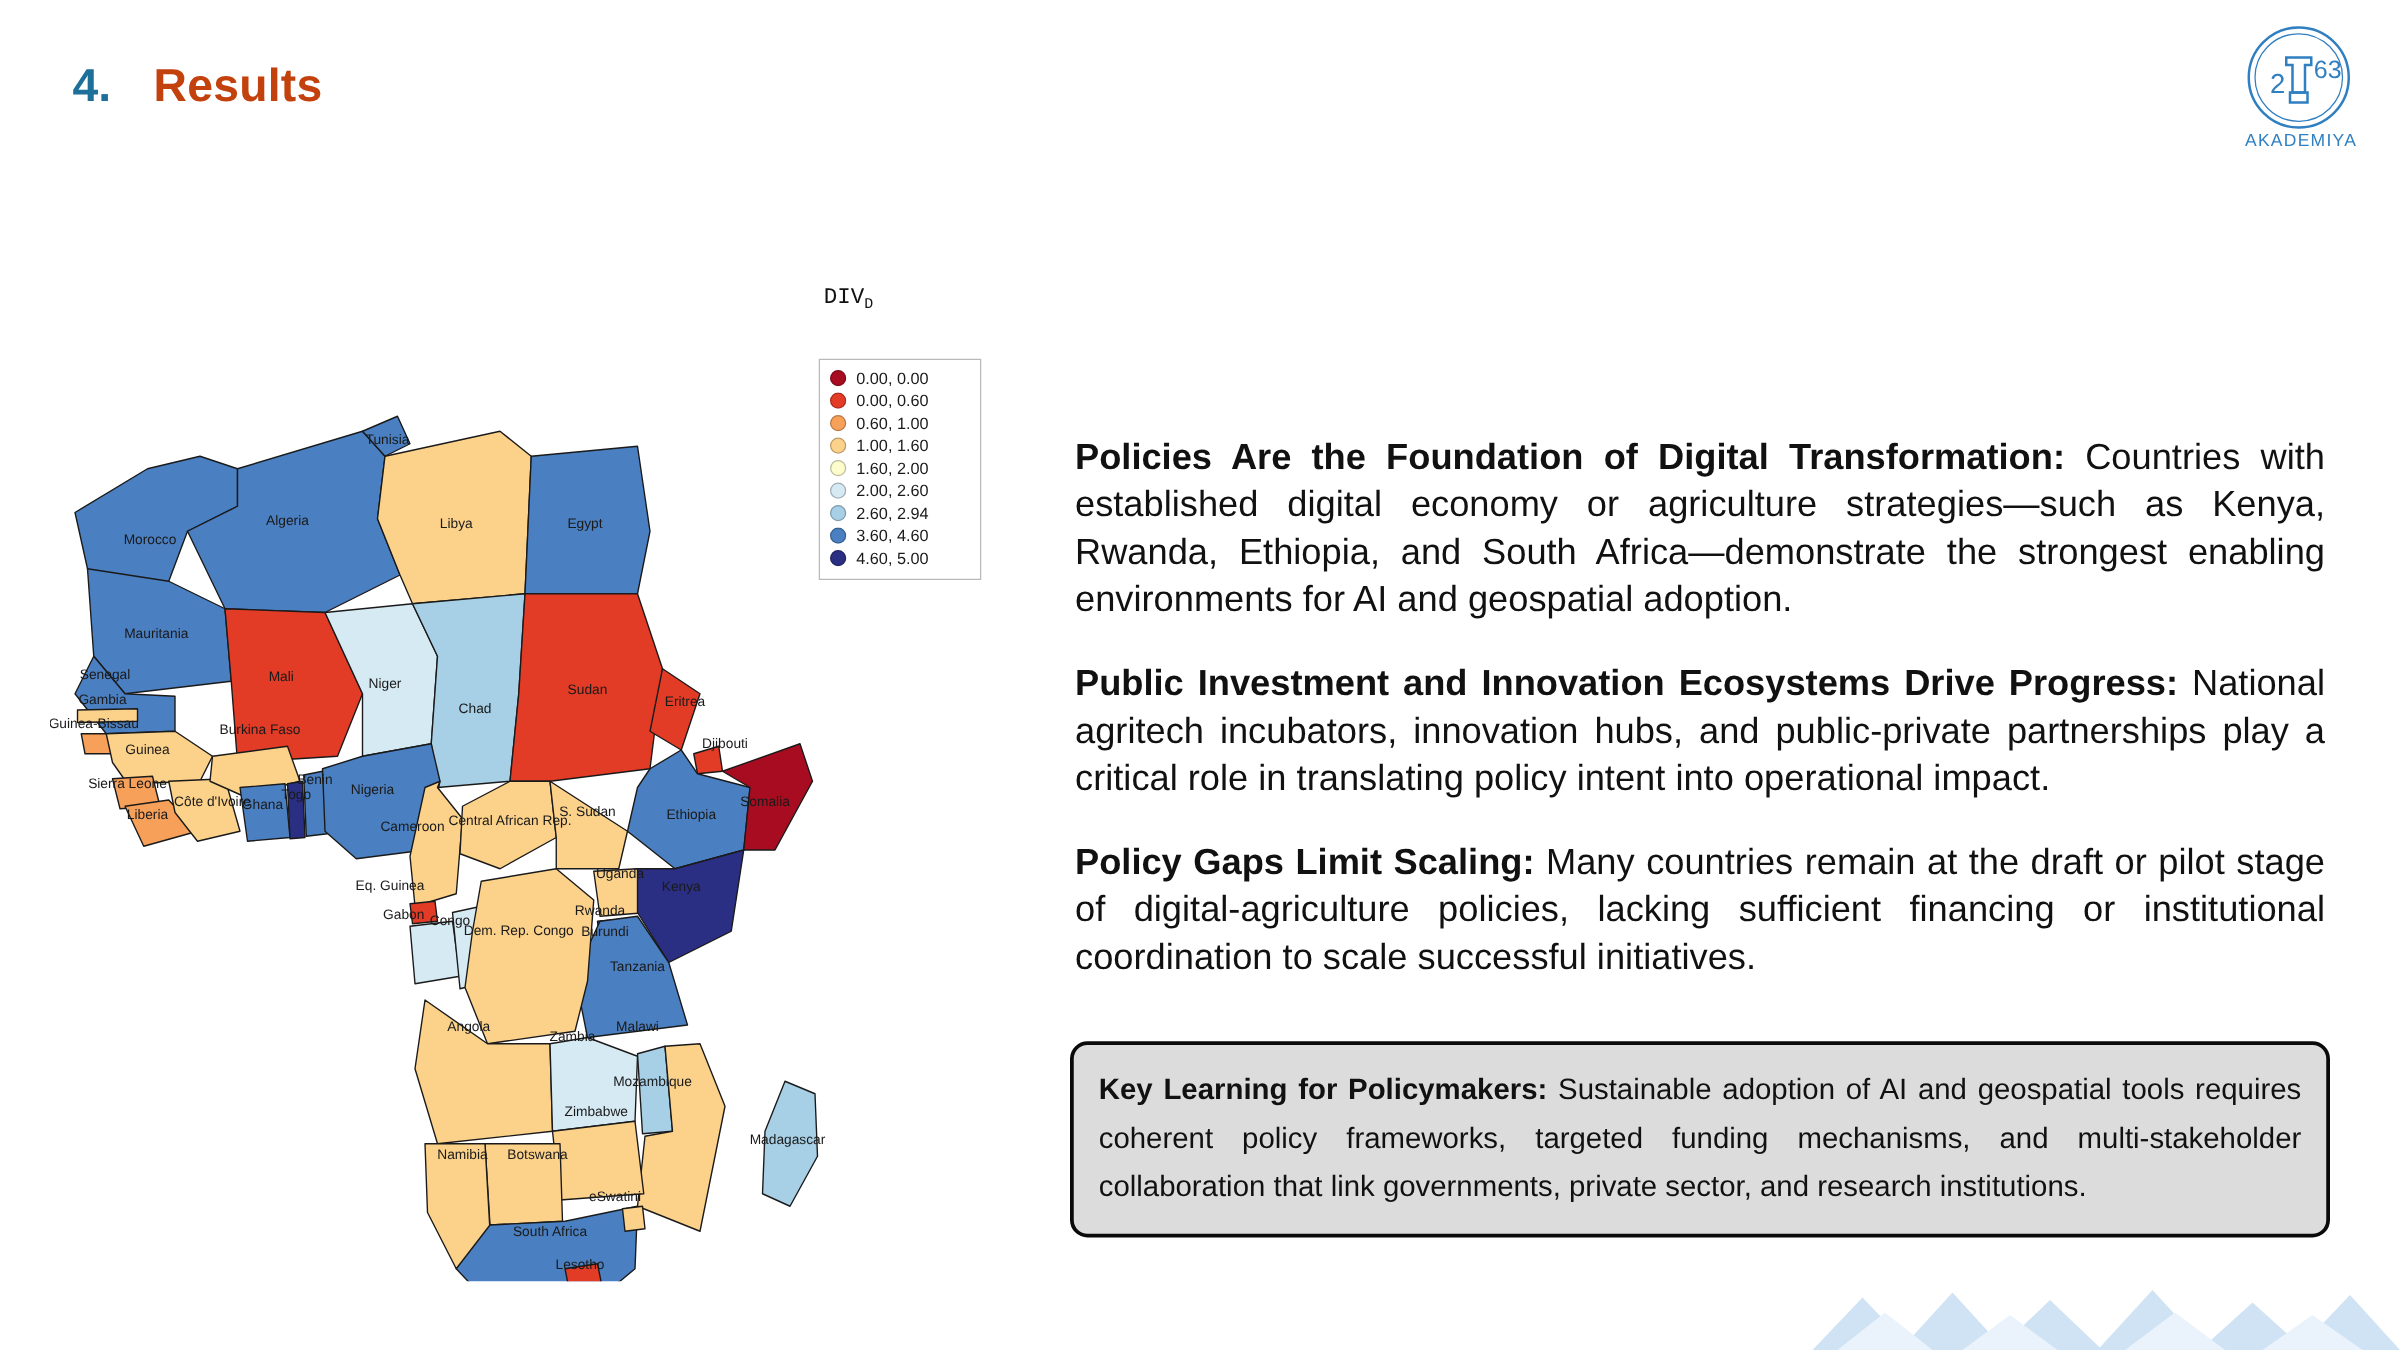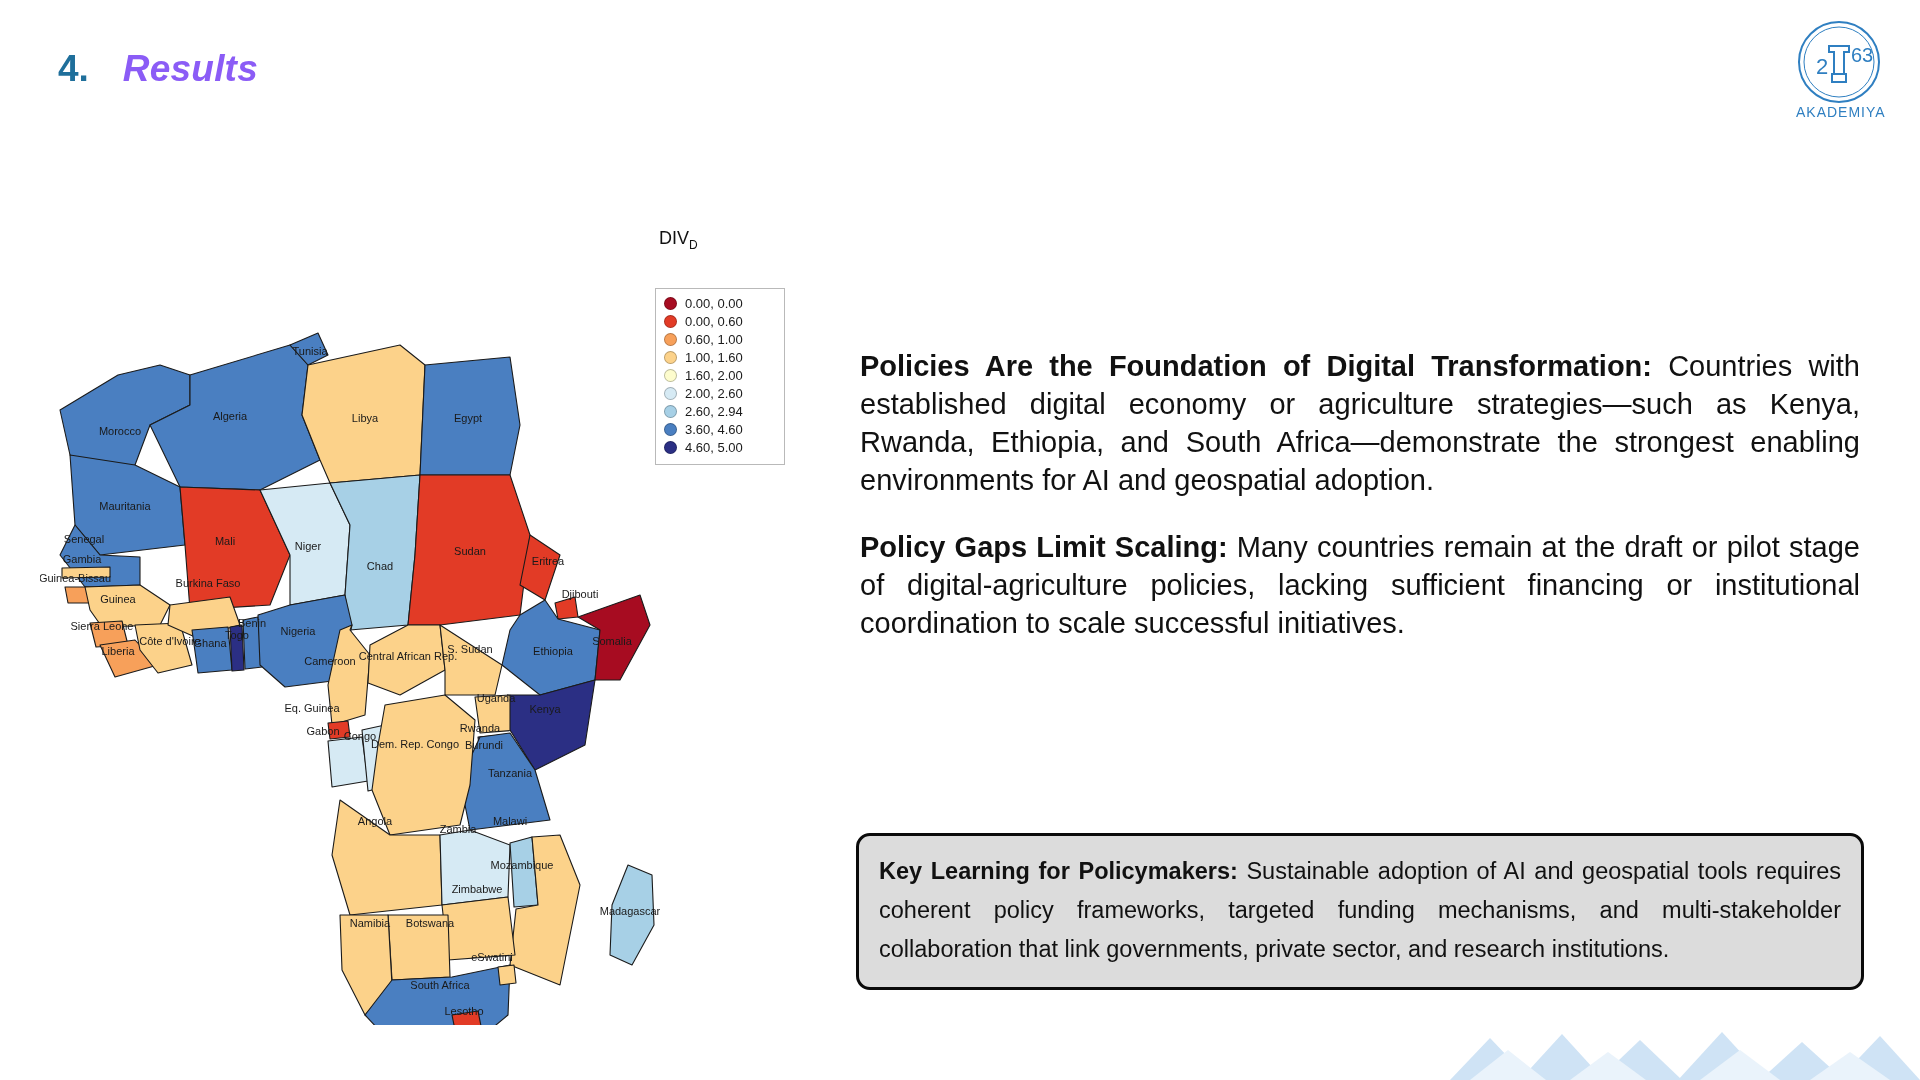--- a/index.html
+++ b/index.html
@@ -27,23 +27,22 @@
     gap: 34px;
   }
   .title-num {
     font-size: 37px;
     font-weight: bold;
     color: #1f6f9b;
   }
   .title-text {
     font-size: 37px;
     font-weight: bold;
-    color: #8b5cf6;
+    color: #c2410c;
     letter-spacing: .2px;
-    font-style: italic;
   }
   .subtitle {
     position: absolute;
     left: 58px;
     top: 133px;
     font-size: 32px;
     font-style: italic;
     color: #1f7fa8;
     letter-spacing: .1px;
   }
@@ -85,20 +84,21 @@
     position: absolute;
     left: 655px;
     top: 228px;
     width: 130px;
   }
   .legend-title {
     font-size: 18px;
     color: #111;
     margin-bottom: 6px;
     margin-left: 4px;
+    font-family: Liberation Mono, monospace;
   }
   .legend-title sub { font-size: 12px; }
   .legend-box {
     border: 1px solid #b9b9b9;
     background: #fff;
     padding: 6px 8px 7px 8px;
     margin-top: 36px;
   }
   .legend-item {
     display: flex;
@@ -336,20 +336,23 @@
         <span class="legend-label">4.60, 5.00</span>
       </div>
     </div>
   </div>
 
   <div class="text-col">
     <p class="para">
       <b>Policies Are the Foundation of Digital Transformation:</b><span> Countries with established digital economy or agriculture strategies—such as Kenya, Rwanda, Ethiopia, and South Africa—demonstrate the strongest enabling environments for AI and geospatial adoption.</span>
     </p>
     <p class="para">
+      <b>Public Investment and Innovation Ecosystems Drive Progress:</b><span> National agritech incubators, innovation hubs, and public-private partnerships play a critical role in translating policy intent into operational impact.</span>
+    </p>
+    <p class="para">
       <b>Policy Gaps Limit Scaling:</b><span> Many countries remain at the draft or pilot stage of digital-agriculture policies, lacking sufficient financing or institutional coordination to scale successful initiatives.</span>
     </p>
   </div>
 
   <div class="callout">
     <p>
       <b>Key Learning for Policymakers:</b><span> Sustainable adoption of AI and geospatial tools requires coherent policy frameworks, targeted funding mechanisms, and multi-stakeholder collaboration that link governments, private sector, and research institutions.</span>
     </p>
   </div>
 

